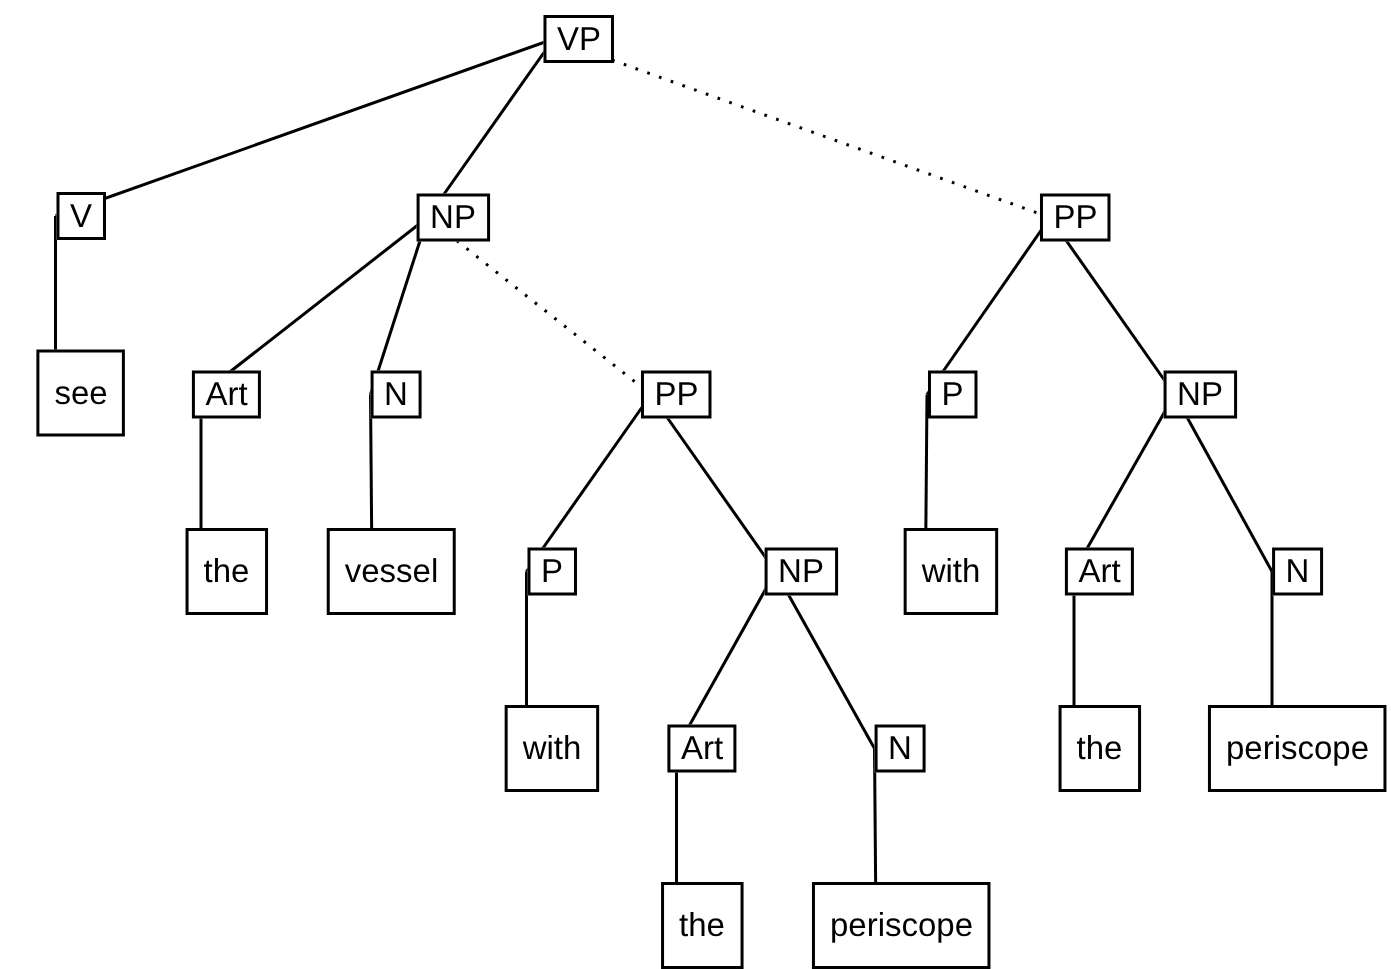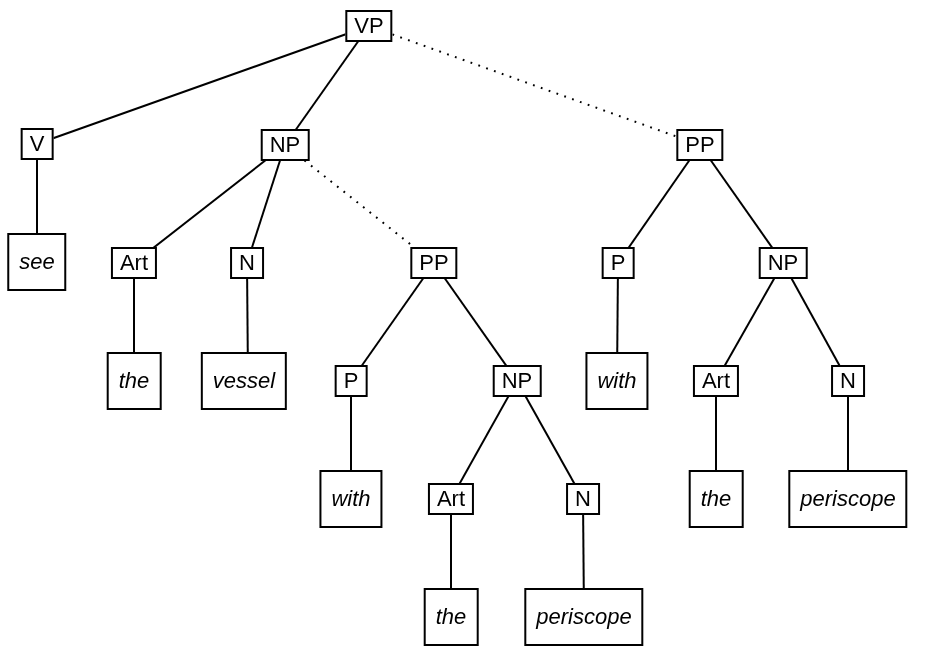--- a/index.html
+++ b/index.html
@@ -27,23 +27,23 @@
     transform: translate(-50%, -50%);
     background: #ffffff;
     border: 2px solid #000000;
     color: #000000;
     font-size: 22px;
     line-height: 26px;
     padding: 1px 7px;
     white-space: nowrap;
     text-align: right;
     box-sizing: border-box;
+    margin-left: 17px;
   }
   .node.terminal {
-    font-style: italic;
     padding: 14px 10px;
   }
   .edge {
     stroke: #000000;
     stroke-width: 2;
   }
   .edge.dotted {
     stroke-dasharray: 1.8 6.5;
   }
 </style>

